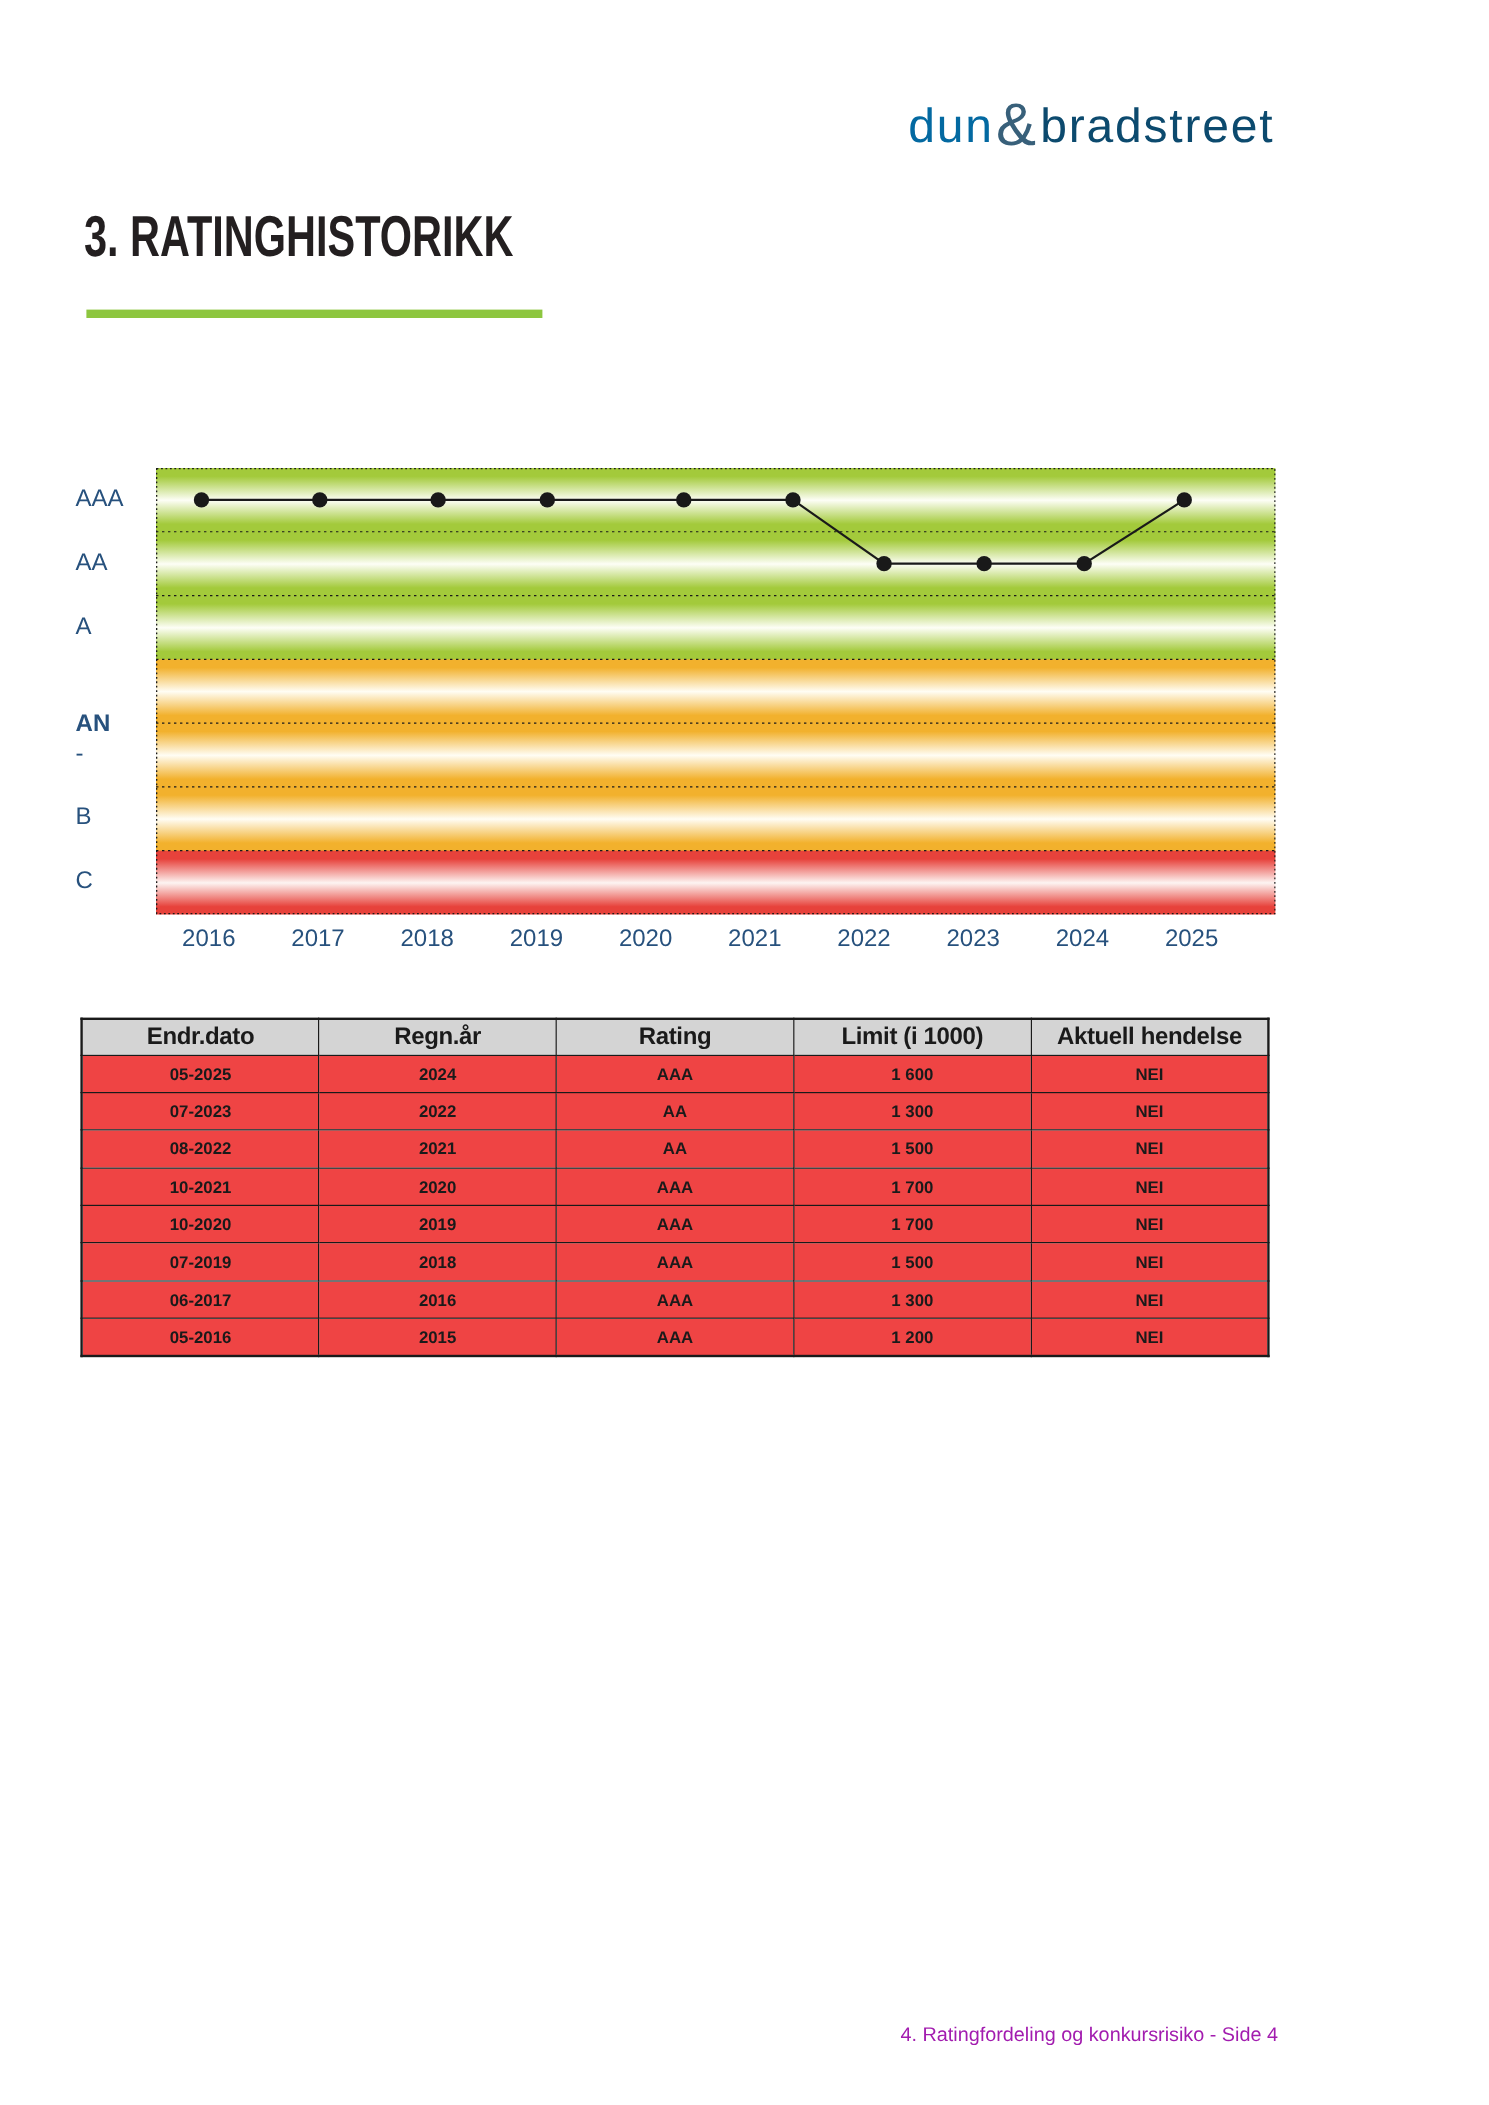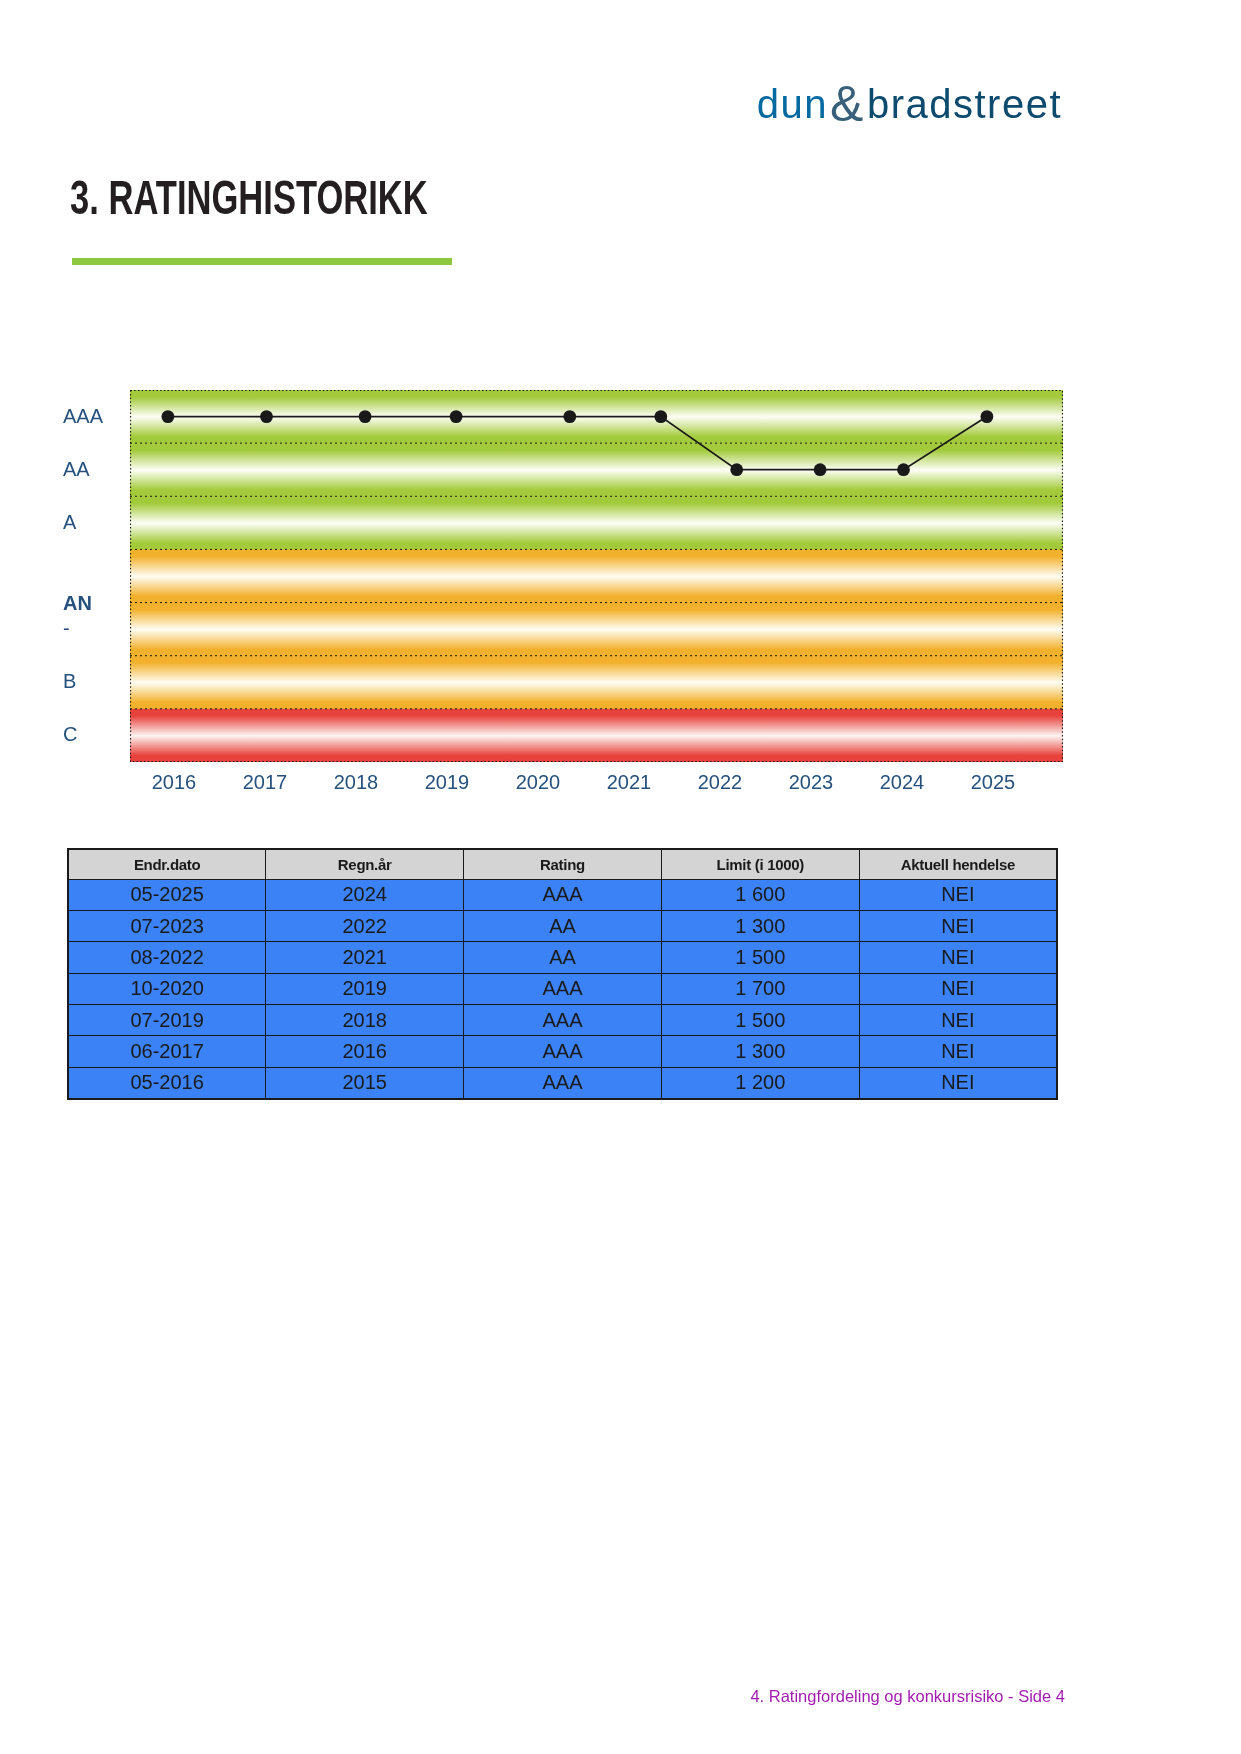--- a/index.html
+++ b/index.html
@@ -82,29 +82,29 @@
     border: 1.5px solid #1a1a1a;
     text-align: center;
     vertical-align: middle;
     color: #1a1a1a;
     overflow: hidden;
     white-space: nowrap;
   }
   .rating-table th {
     background: #d4d4d4;
     height: 30px;
-    font-size: 15px;
+    font-size: 20px;
     font-weight: 700;
     letter-spacing: -0.3px;
   }
   .rating-table td {
-    background: #3b82f6;
+    background: #ef4444;
     height: 31.4px;
-    font-size: 20px;
-    font-weight: 400;
+    font-size: 14px;
+    font-weight: 700;
   }
 
   
   .footer {
     position: absolute;
     top: 1687px;
     right: 176px;
     font-size: 16.5px;
     color: #a21caf;
   }
@@ -198,20 +198,27 @@
           <td>NEI</td>
         </tr>
         <tr>
           <td>08-2022</td>
           <td>2021</td>
           <td>AA</td>
           <td>1 500</td>
           <td>NEI</td>
         </tr>
         <tr>
+          <td>10-2021</td>
+          <td>2020</td>
+          <td>AAA</td>
+          <td>1 700</td>
+          <td>NEI</td>
+        </tr>
+        <tr>
           <td>10-2020</td>
           <td>2019</td>
           <td>AAA</td>
           <td>1 700</td>
           <td>NEI</td>
         </tr>
         <tr>
           <td>07-2019</td>
           <td>2018</td>
           <td>AAA</td>

